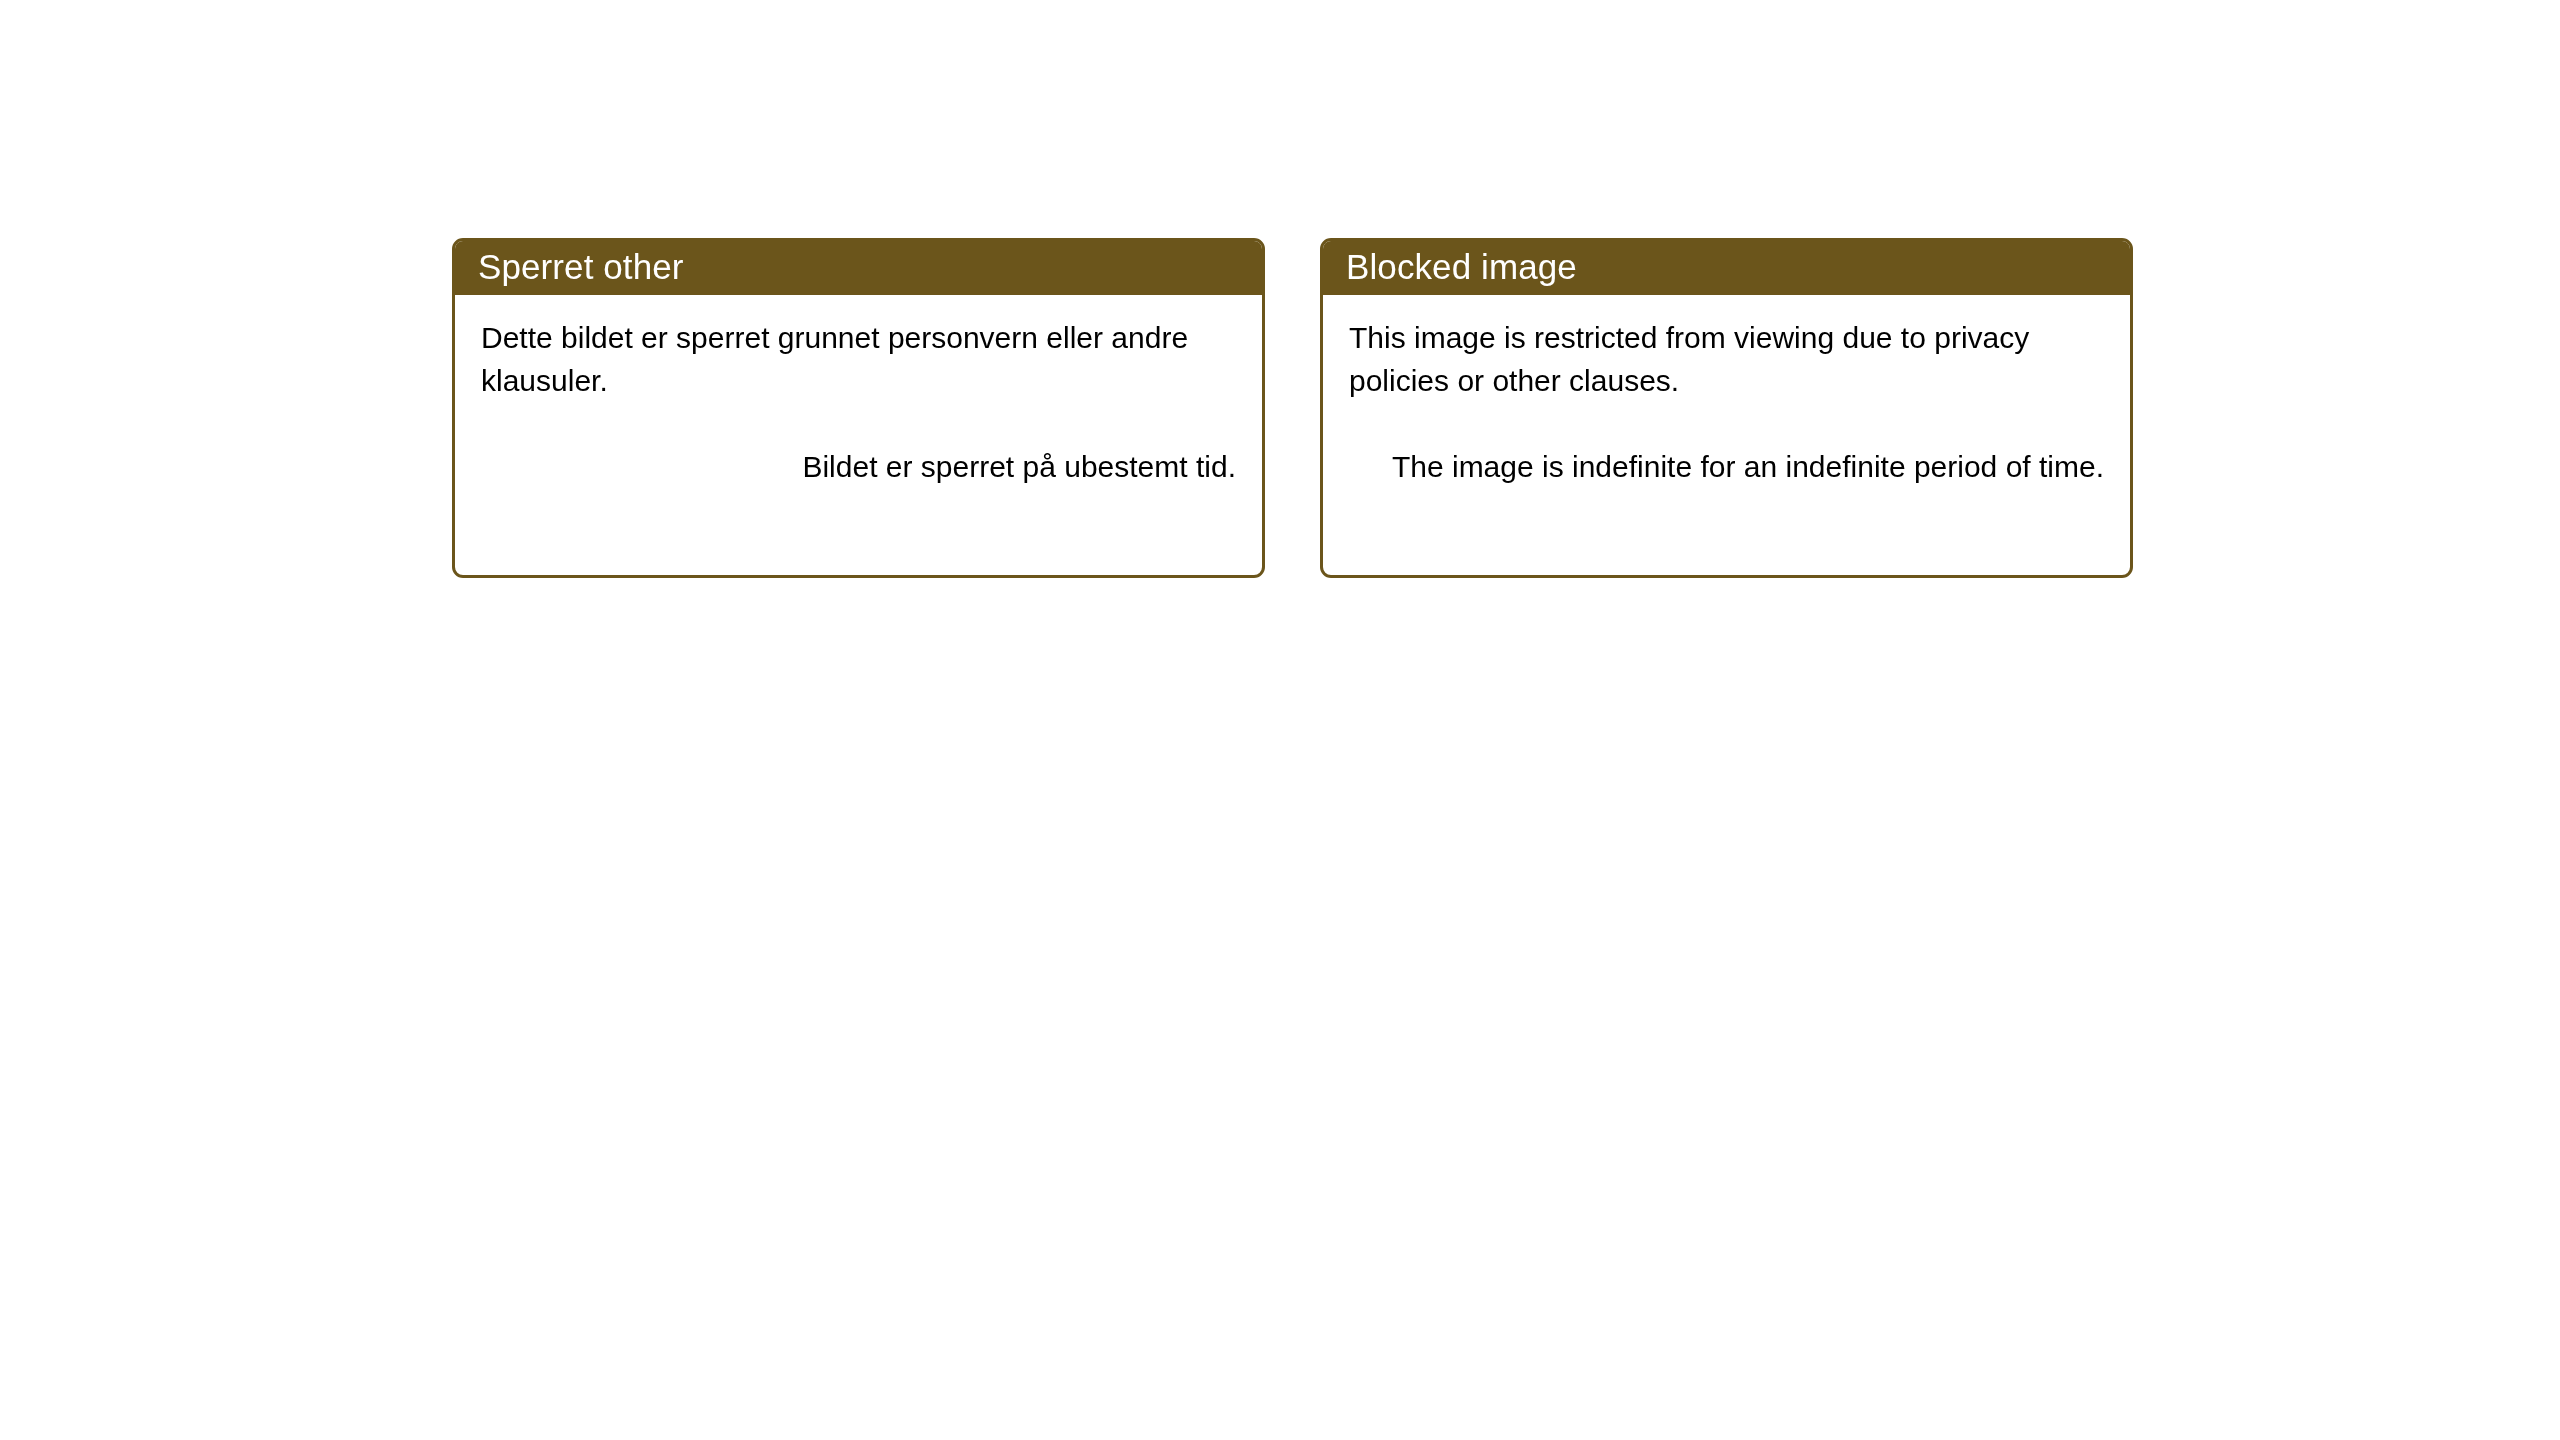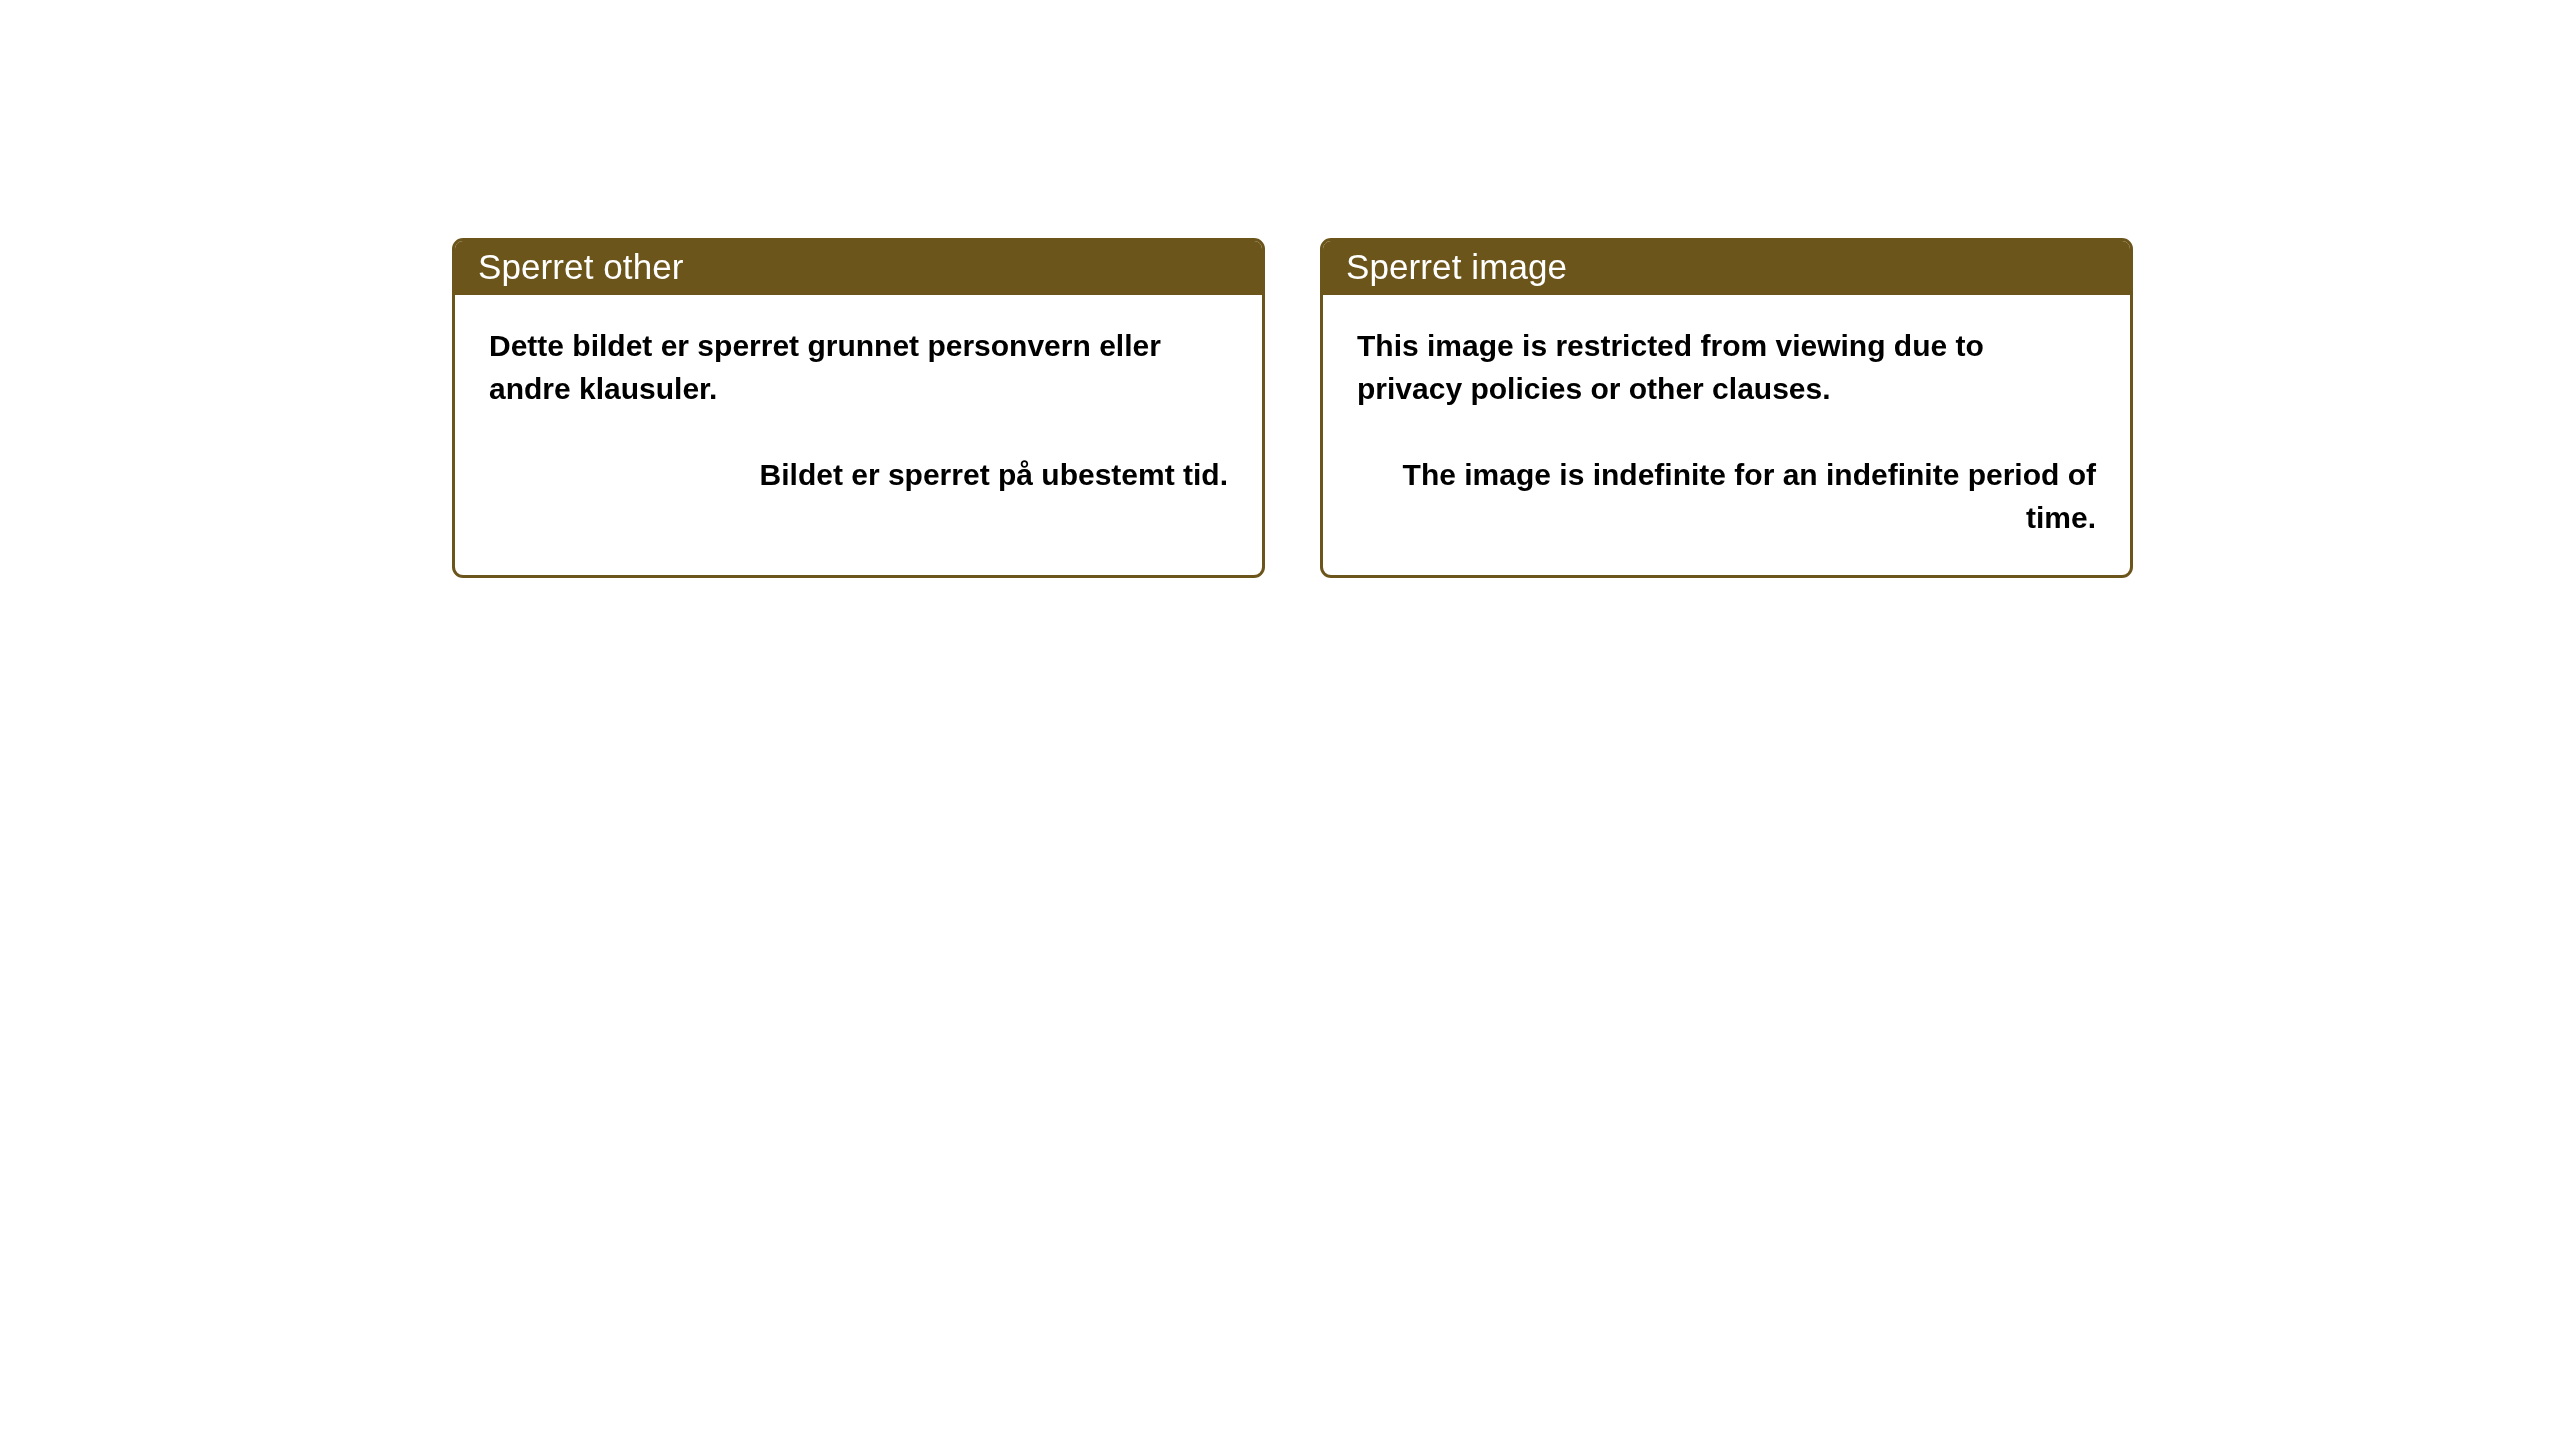--- a/index.html
+++ b/index.html
@@ -70,23 +70,23 @@
   }
 
   .panel-body {
     box-sizing: border-box;
     padding: 21px 26px 0 26px;
   }
 
   .panel-paragraph {
     color: #000000;
     font-size: 30px;
-    font-weight: 700;
+    font-weight: 400;
     line-height: 43px;
-    margin: 8px;
+    margin: 0;
   }
 
   .panel-paragraph + .panel-paragraph {
     margin-top: 43px;
     text-align: right;
   }
 </style>
 </head>
 <body>
 
@@ -97,21 +97,21 @@
       <span class="panel-title">Sperret other</span>
     </div>
     <div class="panel-body">
       <p class="panel-paragraph">Dette bildet er sperret grunnet personvern eller andre klausuler.</p>
       <p class="panel-paragraph">Bildet er sperret på ubestemt tid.</p>
     </div>
   </section>
 
   <section class="notice-panel" id="panel-en">
     <div class="panel-header">
-      <span class="panel-title">Sperret image</span>
+      <span class="panel-title">Blocked image</span>
     </div>
     <div class="panel-body">
       <p class="panel-paragraph">This image is restricted from viewing due to privacy policies or other clauses.</p>
       <p class="panel-paragraph">The image is indefinite for an indefinite period of time.</p>
     </div>
   </section>
 
 </div>
 
 </body></html>

